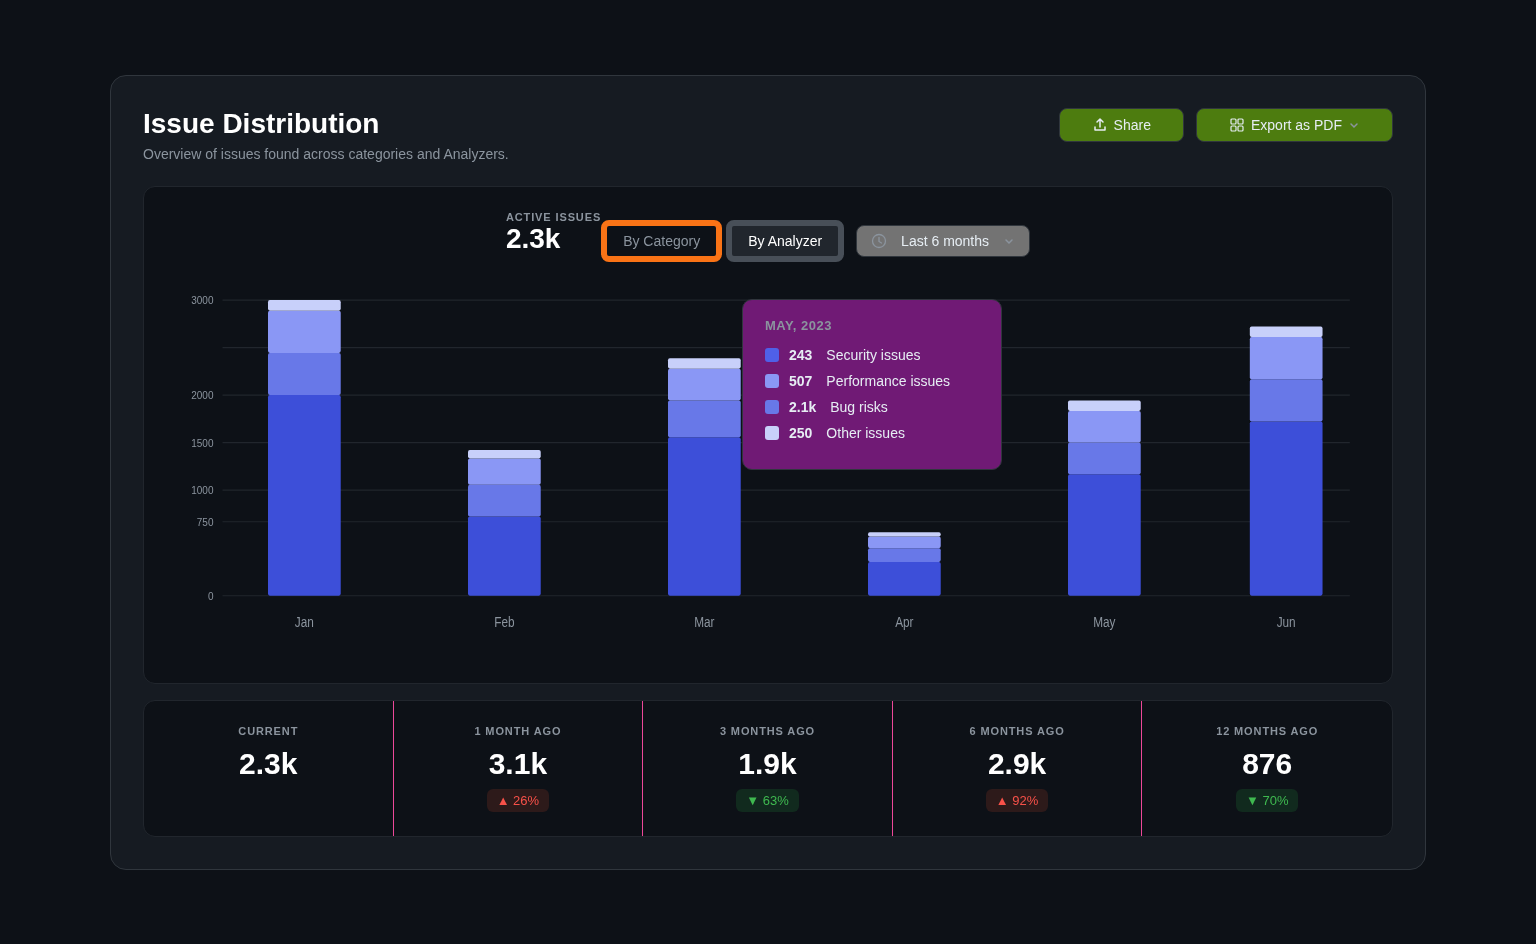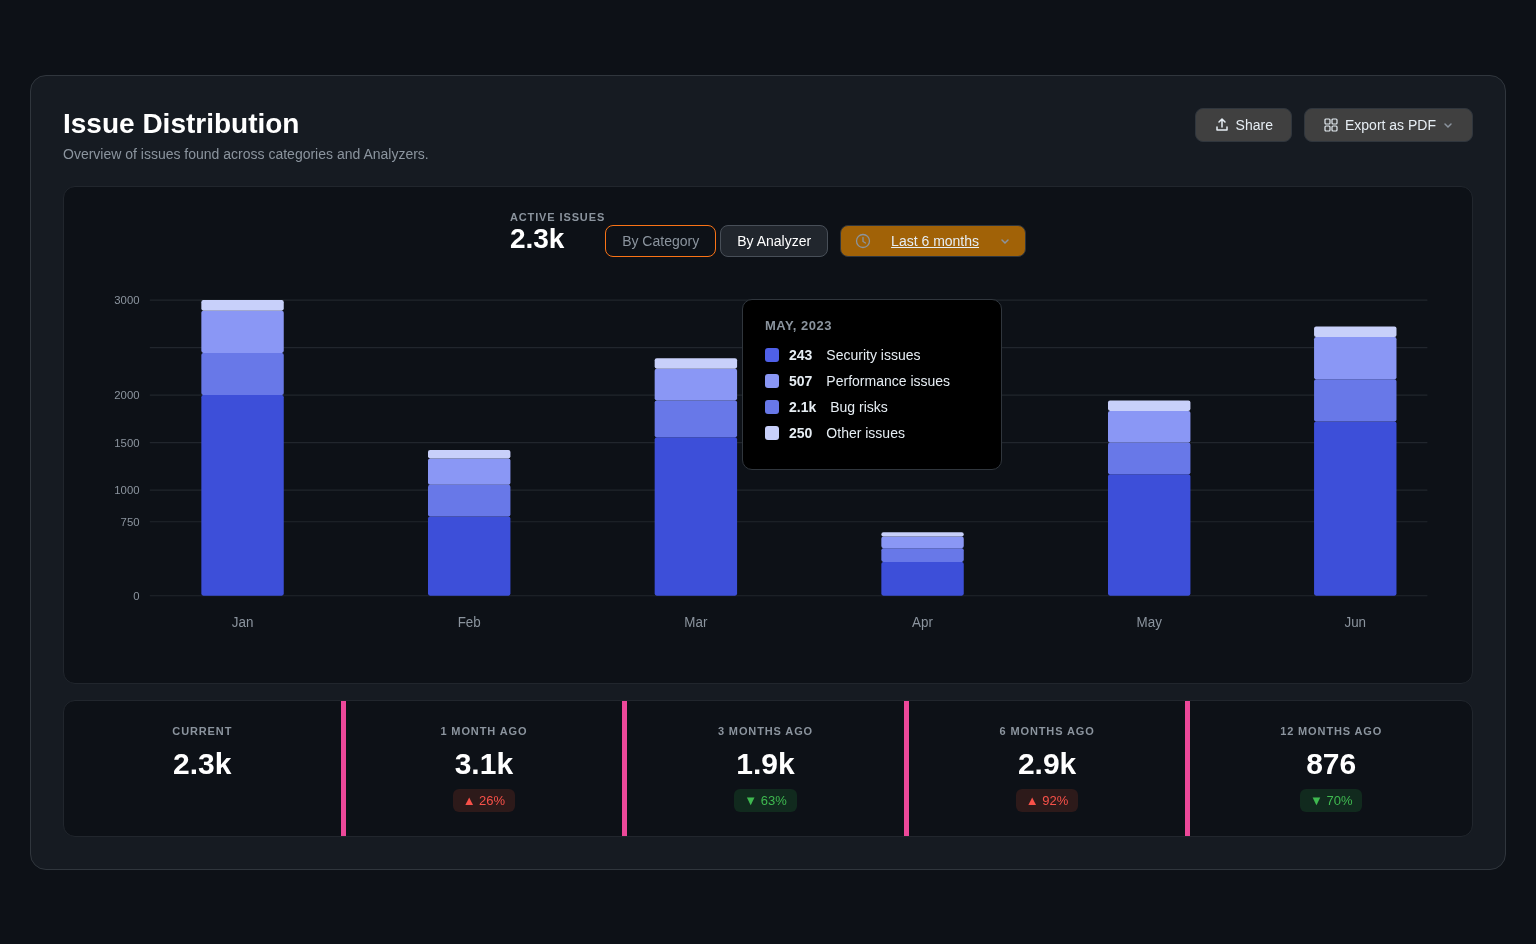--- a/index.html
+++ b/index.html
@@ -7,21 +7,21 @@
       background: #0d1117;
       font-family: -apple-system, BlinkMacSystemFont, 'Segoe UI', sans-serif;
       color: #e6edf3;
       display: flex;
       align-items: center;
       justify-content: center;
       min-height: 100vh;
       padding: 20px;
     }
     .page-wrapper {
-      width: 1476px;
+      width: 1316px;
       background: #161b22;
       border-radius: 16px;
       padding: 32px;
       border: 1px solid #30363d;
     }
     .header {
       display: flex;
       align-items: flex-start;
       justify-content: space-between;
       margin-bottom: 24px;
@@ -39,24 +39,24 @@
     }
     .header-actions {
       display: flex;
       gap: 12px;
       align-items: center;
     }
     .btn {
       display: flex;
       align-items: center;
       gap: 6px;
-      padding: 8px 18px;
+      padding: 8px 32px;
       border-radius: 8px;
       border: 1px solid #30363d;
-      background: #404040;
+      background: #4d7c0f;
       color: #e6edf3;
       font-size: 14px;
       cursor: pointer;
     }
     .chart-card {
       background: #0d1117;
       border-radius: 12px;
       padding: 24px;
       margin-bottom: 16px;
       border: 1px solid #21262d;
@@ -81,60 +81,59 @@
       margin-bottom: 16px;
     }
     .chart-controls {
       display: flex;
       gap: 4px;
       align-items: center;
     }
     .tab-btn {
       padding: 7px 16px;
       border-radius: 8px;
-      border: 1px solid #f97316;
+      border: 6px solid #f97316;
       background: transparent;
       color: #8b949e;
       font-size: 14px;
       cursor: pointer;
     }
     .tab-btn.active {
       background: #21262d;
       color: #fff;
       border-color: #484f58;
     }
     .date-filter {
       display: flex;
       align-items: center;
-      gap: 20px;
+      gap: 14px;
       padding: 7px 14px;
       border-radius: 8px;
       border: 1px solid #30363d;
-      background: #a16207;
+      background: #737373;
       color: #e6edf3;
       font-size: 14px;
       cursor: pointer;
       margin-left: 8px;
-      text-decoration: underline;
     }
     .chart-area {
       position: relative;
       height: 380px;
       margin-top: 8px;
     }
     .chart-svg {
       width: 100%;
       height: 100%;
     }
     .tooltip {
       position: absolute;
       top: 20px;
       left: 50%;
       transform: translateX(-10%);
-      background: #000000;
+      background: #701a75;
       border: 1px solid #30363d;
       border-radius: 10px;
       padding: 18px 22px;
       min-width: 260px;
       z-index: 10;
     }
     .tooltip-title {
       font-size: 13px;
       font-weight: 600;
       color: #8b949e;
@@ -164,21 +163,21 @@
       grid-template-columns: repeat(5, 1fr);
       gap: 0;
       background: #0d1117;
       border-radius: 12px;
       border: 1px solid #21262d;
       overflow: hidden;
     }
     .stat-card {
       padding: 24px;
       text-align: center;
-      border-right: 5px solid #ec4899;
+      border-right: 1px solid #ec4899;
     }
     .stat-card:last-child { border-right: none; }
     .stat-label {
       font-size: 11px;
       font-weight: 600;
       letter-spacing: 0.08em;
       color: #8b949e;
       text-transform: uppercase;
       margin-bottom: 10px;
     }

